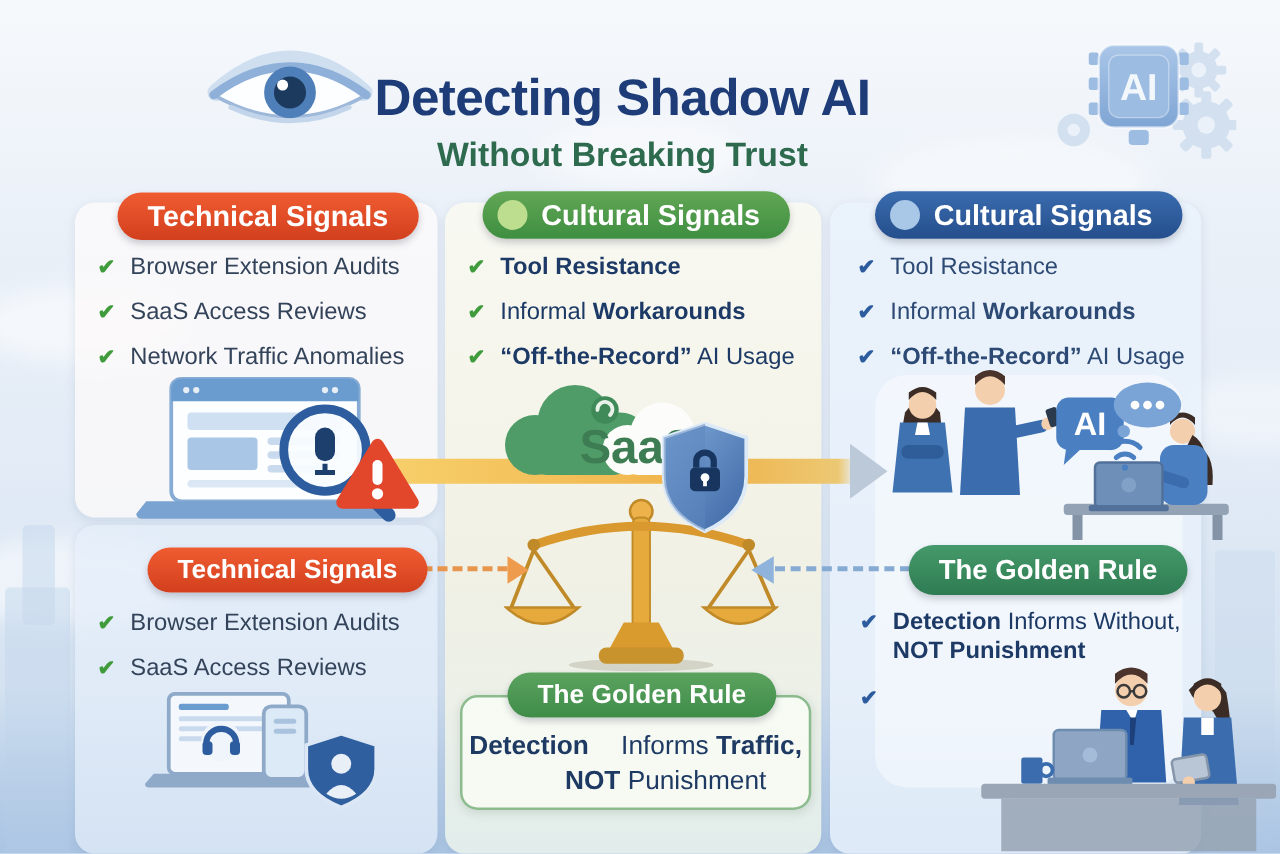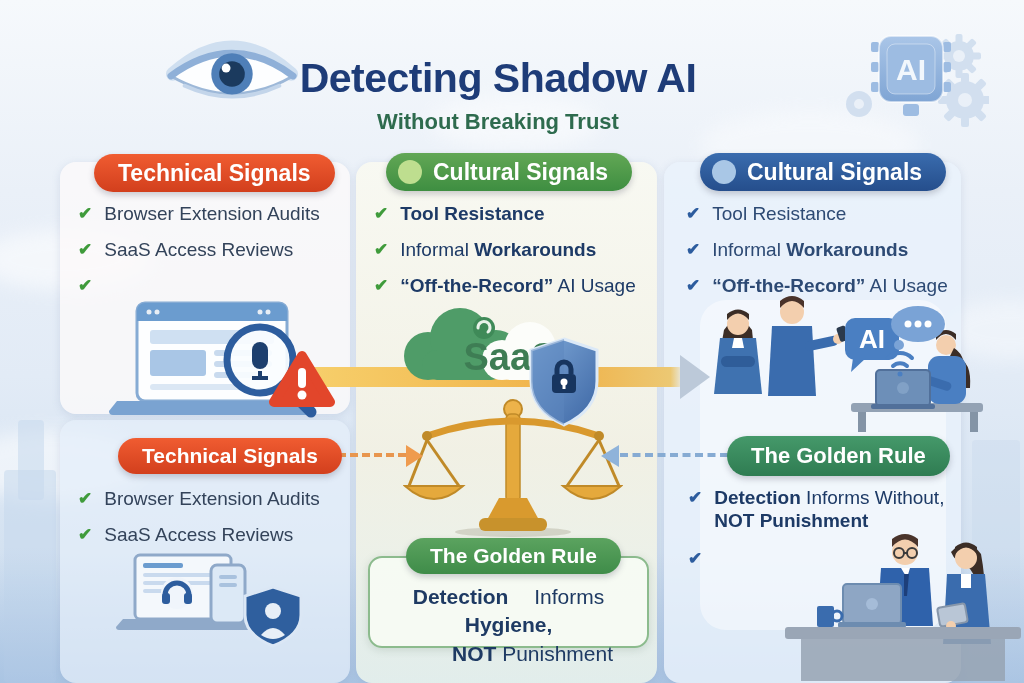--- a/index.html
+++ b/index.html
@@ -14,21 +14,21 @@
   .panel{position:absolute;border-radius:16px;box-shadow:0 2px 8px rgba(110,135,170,.18);}
   .p-lt{left:60px;top:162px;width:290px;height:252px;background:rgba(253,250,250,.78);}
   .p-lb{left:60px;top:420px;width:290px;height:263px;background:rgba(228,238,249,.72);}
   .p-mid{left:356px;top:162px;width:301px;height:521px;
     background:linear-gradient(180deg,rgba(250,250,241,.85),rgba(247,243,224,.78) 55%,rgba(238,246,237,.82));}
   .p-rt{left:664px;top:162px;width:297px;height:521px;background:rgba(233,242,251,.82);}
   .inner-soft{position:absolute;border-radius:26px;background:rgba(255,255,255,.45);}
   
   .title-wrap{position:absolute;left:248px;top:28px;width:500px;text-align:center;z-index:4;margin-top:28px;}
   .title{font-size:41px;font-weight:700;color:#1e3c78;letter-spacing:-.5px;line-height:1.1;}
-  .subtitle{font-size:22px;font-weight:700;color:#2e6b4e;margin-top:8px;}
+  .subtitle{font-size:27px;font-weight:700;color:#2e6b4e;margin-top:8px;}
   .eye{position:absolute;left:163px;top:30px;z-index:4;}
   .chip{position:absolute;left:833px;top:26px;z-index:4;}
   
   .pill{position:absolute;display:flex;align-items:center;justify-content:center;z-index:6;
     color:#fff;font-weight:700;border-radius:20px;padding:0 24px;height:38px;font-size:23px;
     box-shadow:0 3px 6px rgba(60,60,80,.25);white-space:nowrap;}
   .pill-red{background:linear-gradient(180deg,#f05c31,#d23f1d);}
   .pill-green{background:linear-gradient(180deg,#62a755,#3e8e41);}
   .pill-blue{background:linear-gradient(180deg,#3a6cae,#254e8c);}
   .pill-green2{background:linear-gradient(180deg,#5ba35f,#3f8c49);}
@@ -184,20 +184,21 @@
     <div class="row">
         <span class="chk g">✔</span>
         <span>Browser Extension Audits</span>
       </div>
     <div class="row">
         <span class="chk g">✔</span>
         <span>SaaS Access Reviews</span>
       </div>
     <div class="row">
         <span class="chk g">✔</span>
+        <span>Network Traffic Anomalies</span>
       </div>
   </div>
 
   <div class="list c-navy" style="left:374px;top:203px;width:274px;">
     <div class="row">
         <span class="chk g">✔</span>
         <span><span style="font-weight: 700;">Tool Resistance</span></span>
       </div>
     <div class="row">
         <span class="chk g">✔</span>
@@ -248,21 +249,21 @@
     </div>
   </div>
 
   <div class="dash dash-o"></div>
   <div class="head-o"></div>
   <div class="dash dash-b"></div>
   <div class="head-b"></div>
 
   <div class="gbox">
     <div class="gbox-text">
-      <div><span style="font-weight: 700;">Detection</span><span style="font-weight: 400; margin-left: 20px;"> Informs </span><span style="font-weight: 700;">Hygiene,</span></div>
+      <div><span style="font-weight: 700;">Detection</span><span style="font-weight: 400; margin-left: 20px;"> Informs </span><span style="font-weight: 700;">Traffic,</span></div>
       <div><span style="font-weight: 700; margin-left: 48px;">NOT</span><span style="font-weight: 400;"> Punishment</span></div>
     </div>
   </div>
 
   <svg class="illus" style="left:92px;top:298px;" width="245" height="140" viewBox="0 0 245 140">
     <rect x="45" y="5" width="150" height="98" rx="8" fill="#fdfeff" stroke="#86abd4" stroke-width="3"></rect>
     <path d="M45,13 a8,8 0 0 1 8,-8 h134 a8,8 0 0 1 8,8 v10 h-150 z" fill="#6b9ccf"></path>
     <circle cx="57" cy="14" r="2.5" fill="#e8eef5"></circle>
       <circle cx="65" cy="14" r="2.5" fill="#e8eef5"></circle>
     <circle cx="168" cy="14" r="2.5" fill="#e8eef5"></circle>

